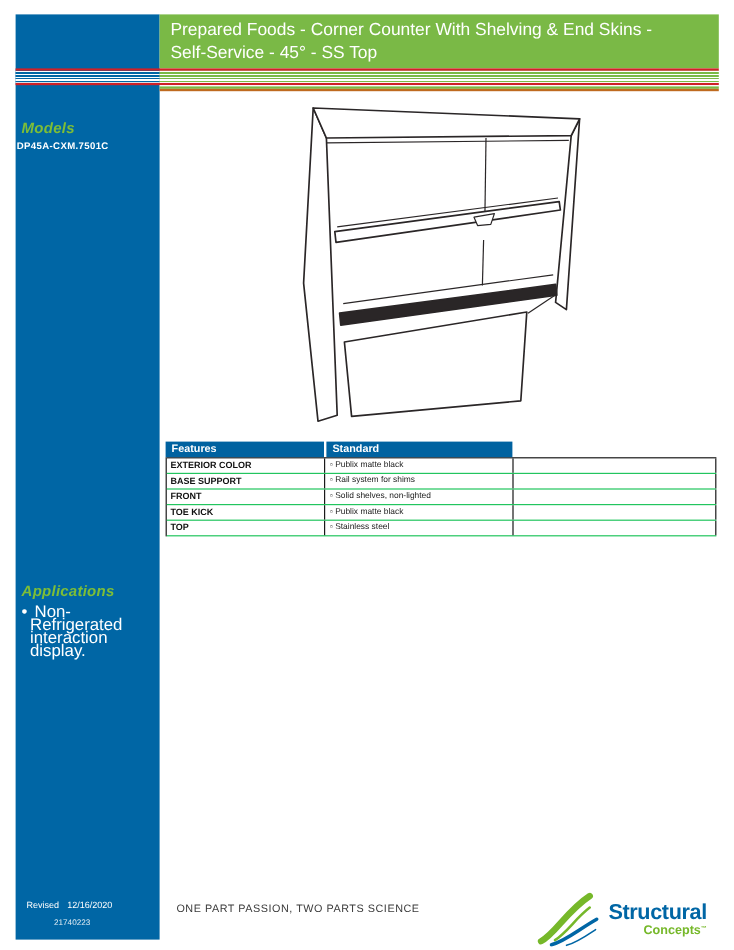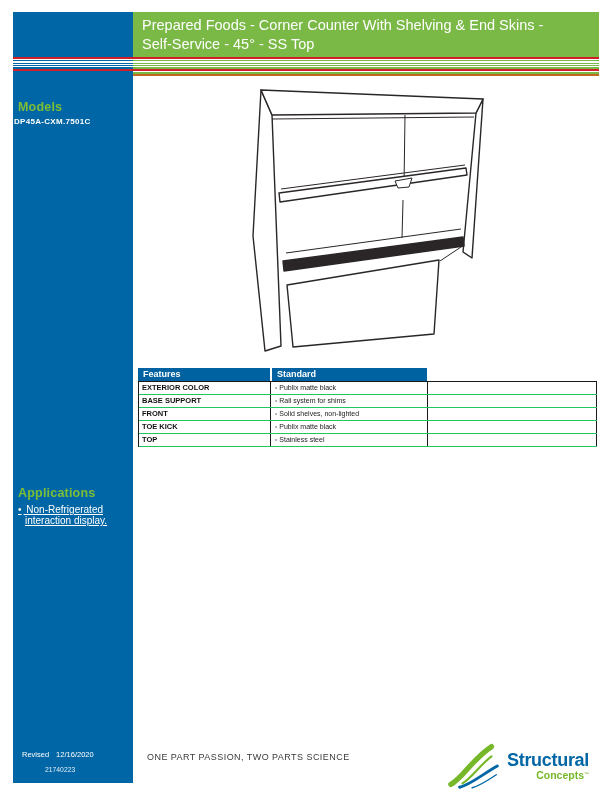--- a/index.html
+++ b/index.html
@@ -32,32 +32,32 @@
     flex:1;
     background:repeating-linear-gradient(to bottom,#ffffff 0 1.2px,#7ab946 1.2px 2.4px);
   }
   .stripe-extras{margin-left:120px;}
   .stripe-extras .w{height:1px;background:#ffffff;}
   .stripe-extras .g{height:2px;background:#7ab946;}
   .stripe-extras .o{height:2px;background:#bf6a1f;}
   
   .models-block{position:absolute;left:18px;top:100px;width:112px;}
   .side-heading{
-    color:#7dbe37;font-size:12.5px;font-weight:bold;
+    color:#7dbe37;font-size:12.5px;font-weight:bold;font-style:italic;
     letter-spacing:.2px;margin:0 0 3px 0;
   }
   .model-number{
     color:#ffffff;font-size:8px;font-weight:bold;letter-spacing:.3px;
     margin-left:-4px;
   }
   .applications-block{position:absolute;left:18px;top:486px;width:108px;}
   .app-list{margin:4px 0 0 0;padding:0;list-style:none;}
   .app-list li{
-    color:#ffffff;font-size:10px;line-height:11px;
-    padding-left:7px;text-indent:-7px;text-decoration:underline;
+    color:#ffffff;font-size:14px;line-height:11px;
+    padding-left:7px;text-indent:-7px;
   }
   .app-list .bullet{margin-right:2px;}
   
   .drawing{position:absolute;left:215px;top:86px;width:270px;height:266px;}
   
   .features-table{position:absolute;left:138px;top:368px;width:459px;font-size:7.5px;}
   .ft-header{display:flex;height:13px;}
   .ft-header .hcell{
     background:#0062a0;color:#ffffff;font-weight:bold;font-size:9px;
     line-height:13px;padding-left:5px;box-sizing:border-box;

